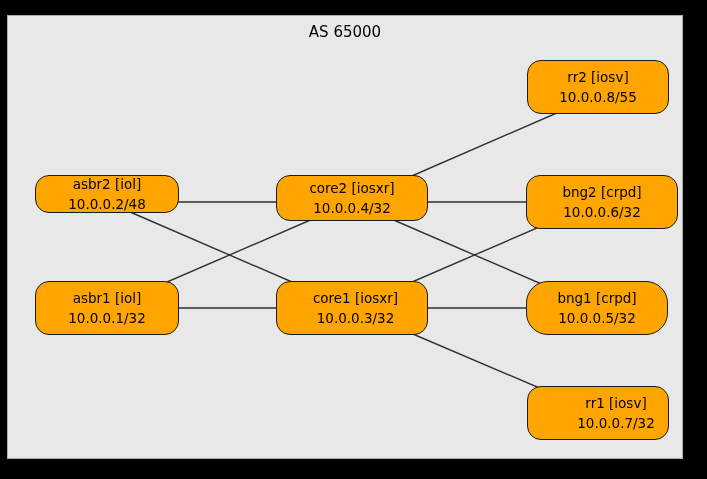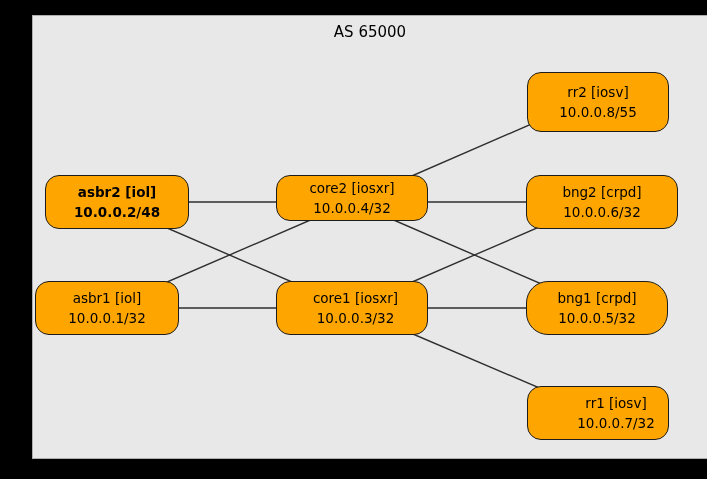--- a/index.html
+++ b/index.html
@@ -18,21 +18,21 @@
   }
   .stage {
     position: relative;
     width: 707px;
     height: 479px;
     background: var(--outer-bg);
     overflow: hidden;
   }
   .canvas {
     position: absolute;
-    left: 32px;
+    left: 7px;
     top: 15px;
     width: 674px;
     height: 442px;
     background: var(--canvas-bg);
     border: 1px solid var(--canvas-border);
   }
   .title {
     position: absolute;
     left: 0;
     top: 7px;
@@ -85,25 +85,25 @@
       <line x1="107" y1="308" x2="352" y2="202" stroke="#2e2e2e" stroke-width="1.4"></line>
       <line x1="107" y1="308" x2="352" y2="308" stroke="#2e2e2e" stroke-width="1.4"></line>
       <line x1="352" y1="202" x2="598" y2="95" stroke="#2e2e2e" stroke-width="1.4"></line>
       <line x1="352" y1="202" x2="597" y2="202" stroke="#2e2e2e" stroke-width="1.4"></line>
       <line x1="352" y1="202" x2="597" y2="308" stroke="#2e2e2e" stroke-width="1.4"></line>
       <line x1="352" y1="308" x2="597" y2="202" stroke="#2e2e2e" stroke-width="1.4"></line>
       <line x1="352" y1="308" x2="597" y2="308" stroke="#2e2e2e" stroke-width="1.4"></line>
       <line x1="352" y1="308" x2="598" y2="413" stroke="#2e2e2e" stroke-width="1.4"></line>
     </svg>
   <div class="node-layer" id="node-layer">
-      <div class="node" style="left: 527px; top: 72px; width: 142px; height: 60px;">
+      <div class="node" style="left: 527px; top: 60px; width: 142px; height: 54px;">
         <div>rr2 [iosv]</div>
         <div>10.0.0.8/55</div>
       </div>
-      <div class="node" style="left: 45px; top: 175px; width: 144px; height: 54px; font-weight: bold;">
+      <div class="node" style="left: 35px; top: 175px; width: 144px; height: 38px;">
         <div>asbr2 [iol]</div>
         <div>10.0.0.2/48</div>
       </div>
       <div class="node" style="left: 276px; top: 175px; width: 152px; height: 46px;">
         <div>core2 [iosxr]</div>
         <div>10.0.0.4/32</div>
       </div>
       <div class="node" style="left: 526px; top: 175px; width: 152px; height: 54px;">
         <div>bng2 [crpd]</div>
         <div>10.0.0.6/32</div>

